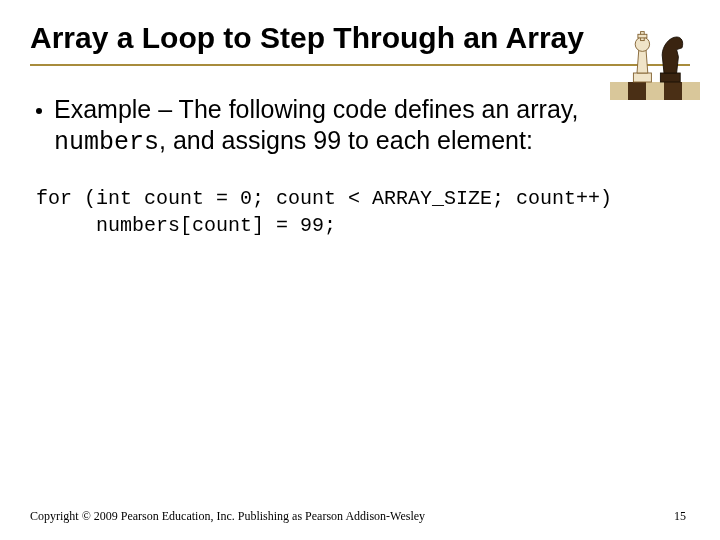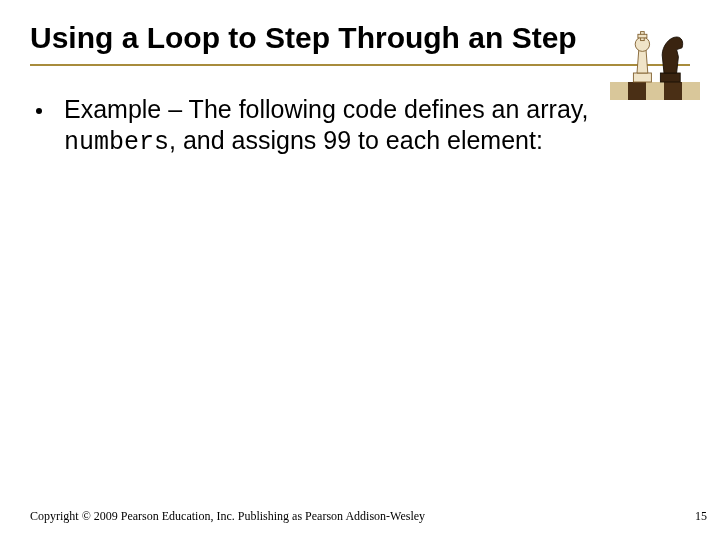--- a/index.html
+++ b/index.html
@@ -36,21 +36,21 @@
     height: 90px;
   }
   .underline {
     border-bottom: 2px solid #a88c3c;
     margin-top: 8px;
     width: 100%;
   }
   .bullet-block {
     display: flex;
     align-items: flex-start;
-    gap: 22px;
+    gap: 12px;
     margin-bottom: 26px;
     padding: 0 6px;
   }
   .bullet-dot {
     width: 6px;
     height: 6px;
     background: #000;
     border-radius: 50%;
     margin-top: 14px;
     flex: 0 0 auto;
@@ -70,21 +70,21 @@
     color: #000;
     line-height: 1.35;
     white-space: pre;
     margin-left: 6px;
     margin-bottom: 22px;
   }
   .footer {
     position: absolute;
     bottom: 16px;
     left: 30px;
-    right: 13px;
+    right: 34px;
     display: flex;
     justify-content: space-between;
     align-items: center;
     margin-top: 8px;
   }
   .copyright {
     font-family: "Times New Roman", Times, serif;
     font-size: 12px;
     color: #000;
   }
@@ -93,21 +93,21 @@
     font-size: 12px;
     color: #000;
   }
 </style>
 </head>
 <body>
 
 <div class="slide">
 
   <div class="title-area">
-    <h1 class="title">Using a Loop to Step Through an Step</h1>
+    <h1 class="title">Array a Loop to Step Through an Array</h1>
 
     <svg class="chess-decor" viewBox="0 0 100 100">
       <rect x="0" y="80" width="100" height="20" fill="#4a2f15"></rect>
       <rect x="0" y="80" width="20" height="20" fill="#d9c79a"></rect>
       <rect x="40" y="80" width="20" height="20" fill="#d9c79a"></rect>
       <rect x="80" y="80" width="20" height="20" fill="#d9c79a"></rect>
 
       <g fill="#f0e4c8" stroke="#806030" stroke-width="1">
         <rect x="26" y="70" width="20" height="10"></rect>
         <path d="M30 70 L32 44 L40 44 L42 70 Z"></path>
@@ -126,19 +126,21 @@
   </div>
 
   <div class="bullet-block">
     <div class="bullet-dot"></div>
     <div class="bullet-text">
       <span>Example – The following code defines an array, </span><span class="mono-inline">numbers</span><span>, and assigns 99 to each element:</span>
     </div>
   </div>
 
 
+  <div class="code-block">for (int count = 0; count &lt; ARRAY_SIZE; count++)
+     numbers[count] = 99;</div>
 
   <div class="footer">
     <div class="copyright">Copyright © 2009 Pearson Education, Inc. Publishing as Pearson Addison-Wesley</div>
     <div class="page-num">15</div>
   </div>
 
 </div>
 
 </body></html>

